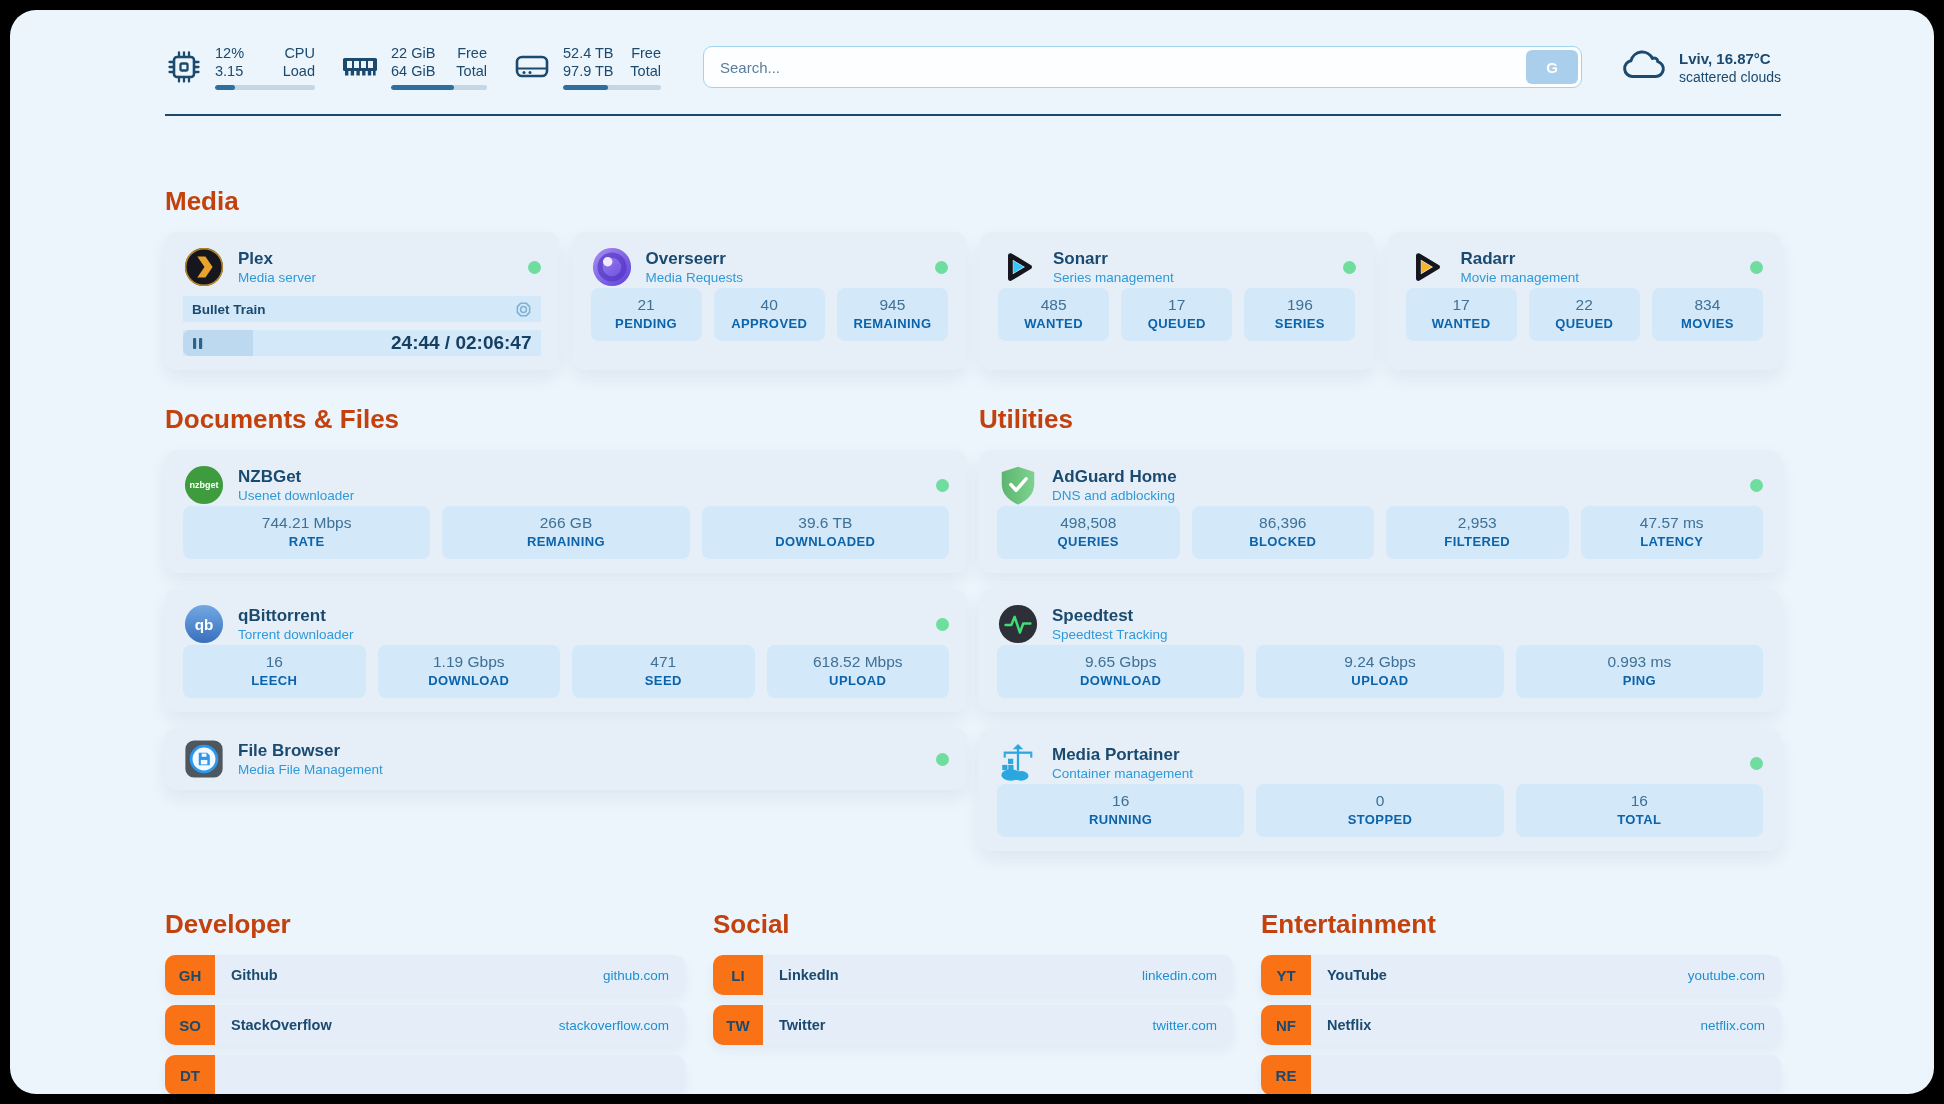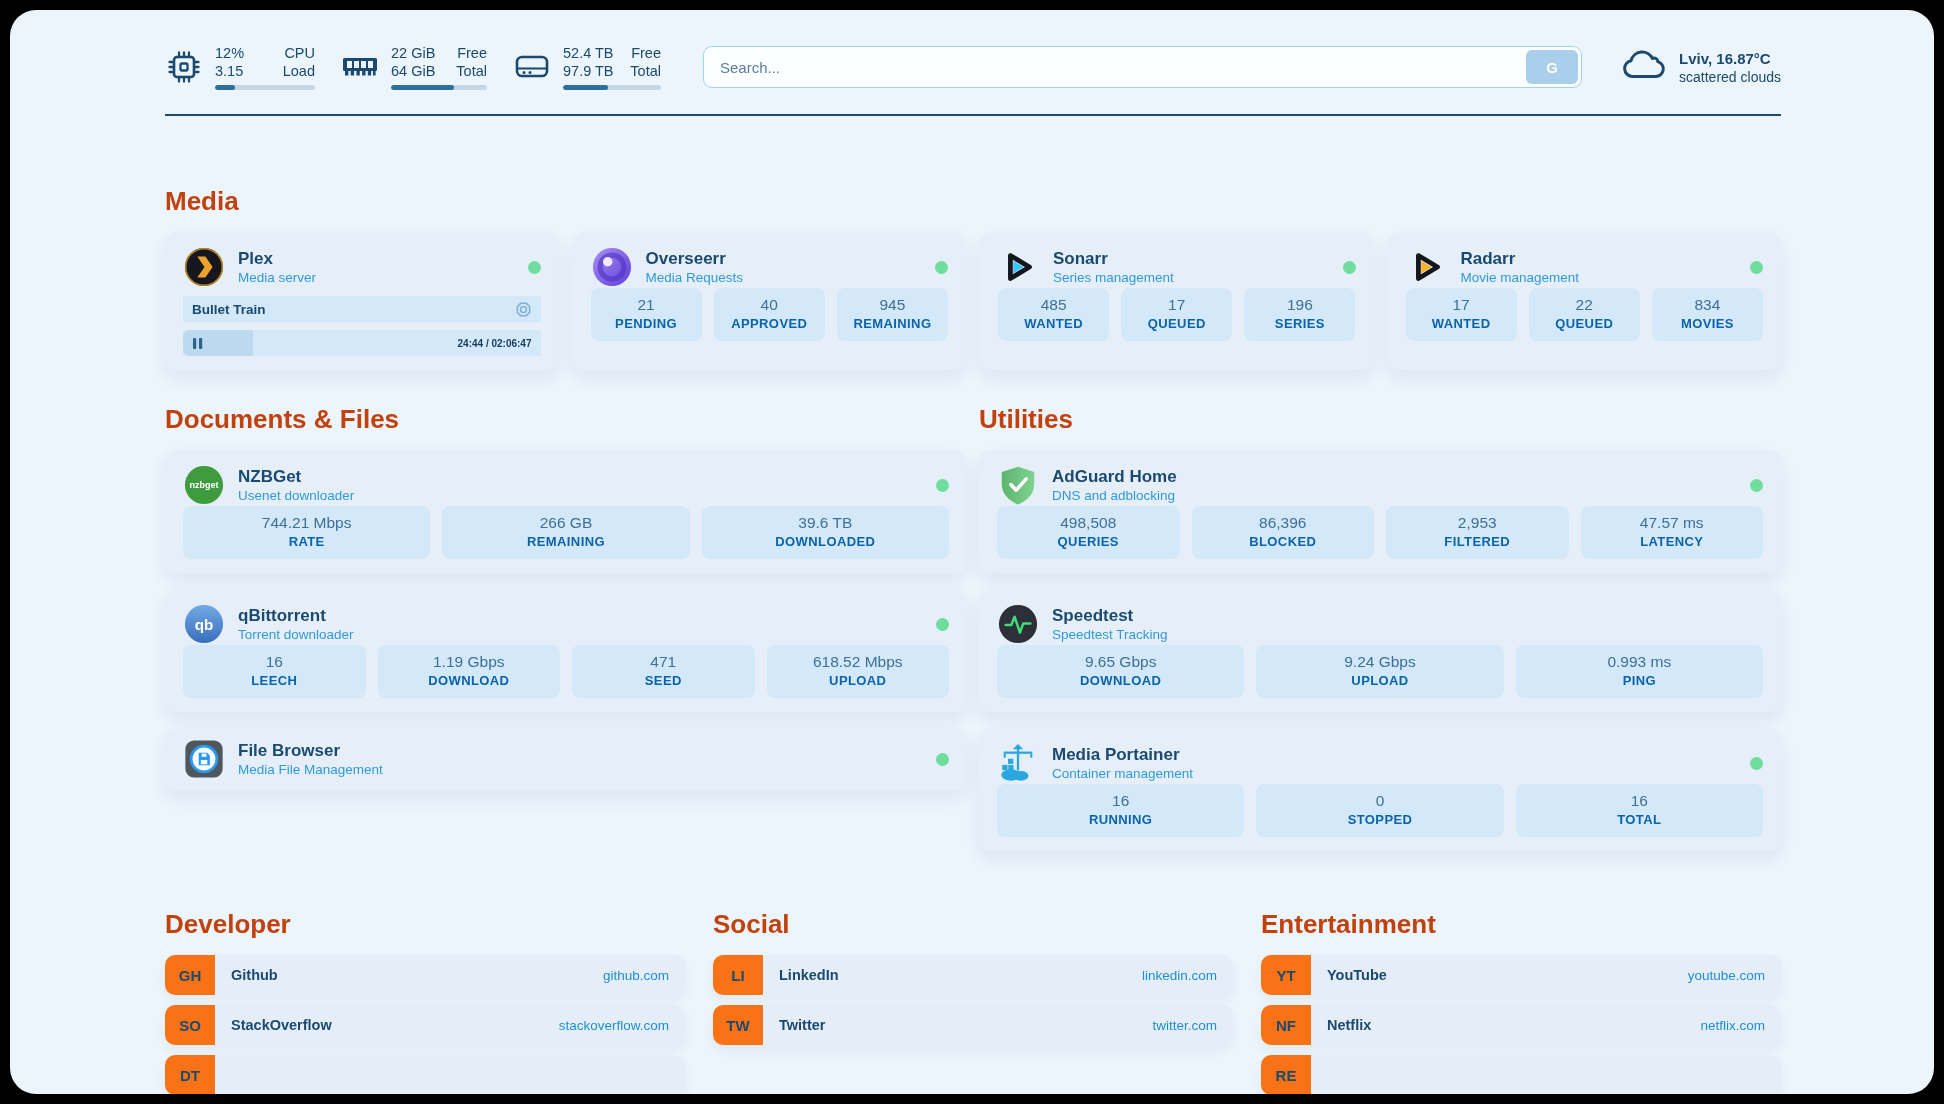--- a/index.html
+++ b/index.html
@@ -58,21 +58,21 @@
   .stat-val{font-size:15.5px;color:#3f7096;line-height:19px;}
   .stat-lbl{font-size:13px;font-weight:700;color:#0b63ab;letter-spacing:.4px;line-height:16px;margin-top:2px;}
 
   
   .plex-row{background:#d3e8f8;border-radius:0;height:26px;display:flex;align-items:center;
             padding:0 9px;margin-top:8px;font-size:13.5px;font-weight:600;color:#1b4a70;position:relative;}
   .plex-row .spacer{margin-left:auto;}
   .plex-progress{padding:0;overflow:hidden;}
   .plex-fill{position:absolute;left:0;top:0;bottom:0;background:#bcd9ef;border-radius:7px 0 0 7px;}
   .plex-pause{position:relative;margin-left:9px;display:flex;align-items:center;}
-  .plex-time{position:relative;margin-left:auto;margin-right:9px;font-size:10px;font-weight:700;color:#163f63;}
+  .plex-time{position:relative;margin-left:auto;margin-right:9px;font-size:19px;font-weight:700;color:#163f63;}
 
   
   .book-grid{display:grid;grid-template-columns:1fr 1fr 1fr;gap:28px;align-items:start;}
   .book-col{display:flex;flex-direction:column;}
   .book-rows{display:flex;flex-direction:column;gap:10px;}
   .link-row{display:flex;align-items:center;height:40px;background:#e5eef8;border-radius:10px;
             overflow:hidden;box-shadow:0 6px 12px rgba(27,73,101,.05);cursor:pointer;}
   .link-tag{width:50px;align-self:stretch;background:#f97316;display:flex;align-items:center;justify-content:center;
             font-size:15px;font-weight:700;color:#1b4a6e;flex:0 0 auto;}
   .link-name{margin-left:16px;font-size:14.5px;font-weight:600;color:#1b4a70;}

